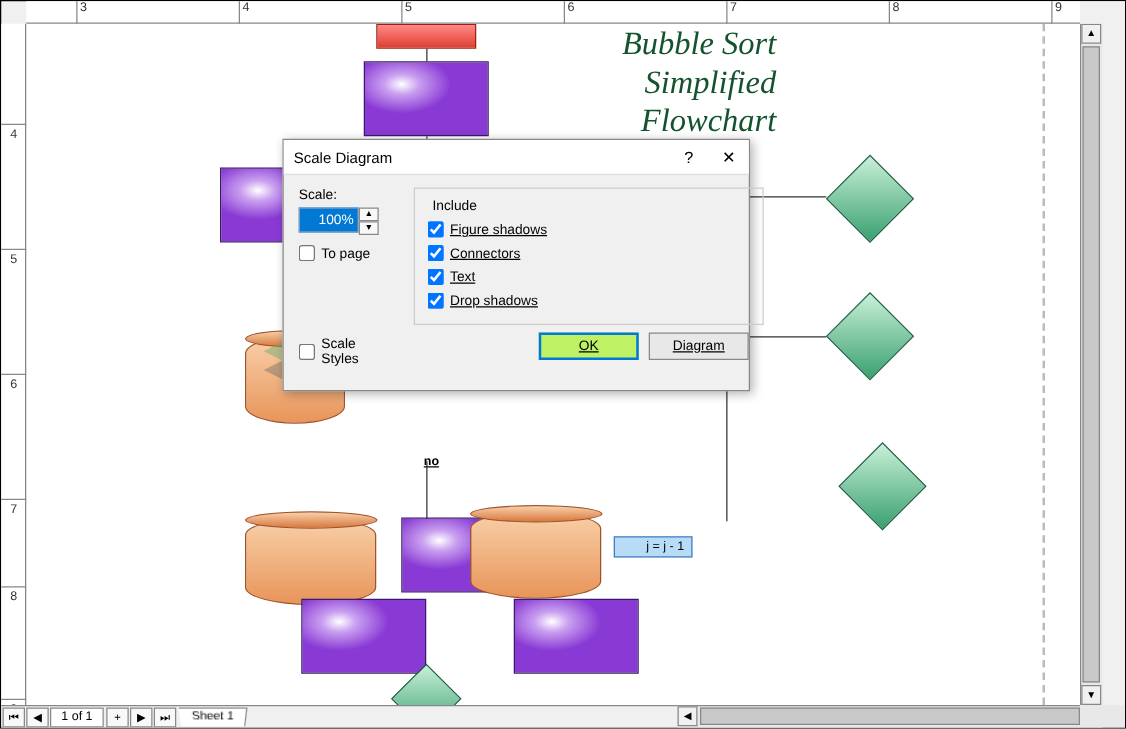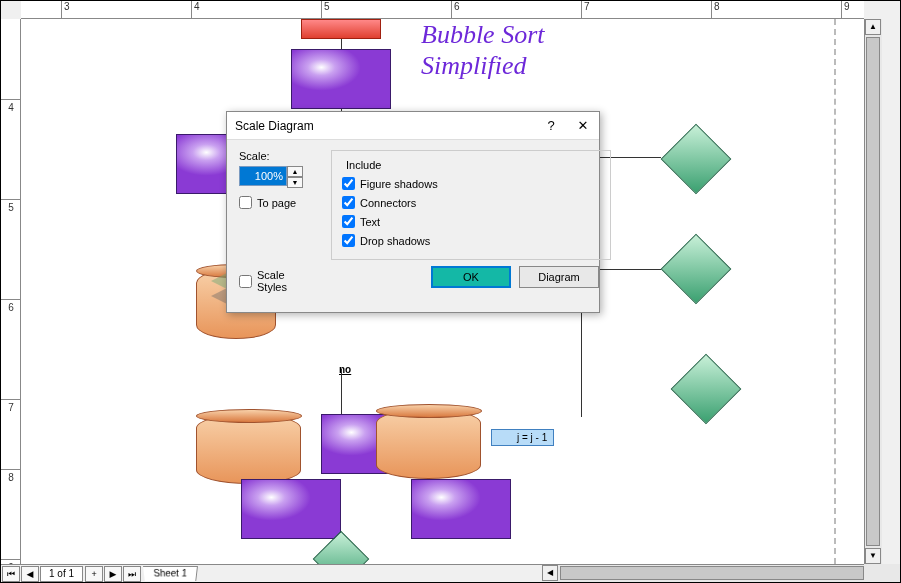--- a/index.html
+++ b/index.html
@@ -17,48 +17,48 @@
 .canvas-wrap { position: absolute; top: 18px; left: 20px; right: 36px; bottom: 18px; background: #fff; overflow: hidden; }
 .canvas { position: relative; width: 100%; height: 100%; }
 
 
 .proc { position: absolute; border: 1.5px solid #3a1a6a; background: radial-gradient(ellipse 40% 40% at 30% 30%, #fff 0%, #c9a0f0 35%, #8a3ad4 100%); }
 .cyl { position: absolute; border: 1.5px solid #a0522d; background: linear-gradient(180deg, #f8d0a8 0%, #e8955a 100%); border-radius: 50% / 20%; }
 .cyl::before { content: ""; position: absolute; top: -6px; left: -1.5px; right: -1.5px; height: 12px; border: 1.5px solid #a0522d; border-radius: 50%; background: linear-gradient(180deg, #f8d0a8, #d97a40); }
 .diamond { position: absolute; background: linear-gradient(135deg, #c8f0d8 0%, #3aa070 100%); border: 1.5px solid #1a6040; transform: rotate(45deg); }
 .label-box { position: absolute; background: #b8dcf8; border: 1px solid #4080c0; font-size: 10px; padding: 2px 6px; }
 .conn { position: absolute; border-right: 1px solid #333; }
-.title { position: absolute; font-family: "Times New Roman", serif; font-style: italic; font-size: 26px; color: #6d28d9; text-align: left; line-height: 1.2; }
+.title { position: absolute; font-family: "Times New Roman", serif; font-style: italic; font-size: 26px; color: #14532d; text-align: right; line-height: 1.2; }
 .no-label { position: absolute; font-size: 10px; font-weight: bold; }
 
 
 .watermark { position: absolute; top: 260px; left: 200px; right: 60px; font-size: 29px; font-weight: bold; letter-spacing: 4px; color: rgba(100,100,100,0.5); display: flex; align-items: center; z-index: 50; pointer-events: none;}
 .watermark .semi { color: rgba(80,160,80,0.6); }
 .watermark svg { margin-right: 10px; }
 
 
 .dialog { position: absolute; top: 110px; left: 225px; width: 374px; background: #f0f0f0; border: 1px solid #888; box-shadow: 2px 2px 8px rgba(0,0,0,0.3); z-index: 100; }
 .dlg-title { height: 28px; background: #fff; border-bottom: 1px solid #ddd; display: flex; align-items: center; padding-left: 8px; font-size: 12px; }
 .dlg-title span { flex: 1; }
 .dlg-btn { width: 32px; height: 28px; text-align: center; line-height: 28px; font-size: 13px; cursor: pointer; }
 .dlg-body { padding: 10px 12px 12px 12px; display: flex; gap: 28px; }
 .dlg-left { width: 90px; }
-.dlg-right { flex: 1; }
+.dlg-right { flex: 1; text-decoration: underline; }
 .fld-label { font-size: 11px; margin-bottom: 4px; display: block; }
 .spin { display: flex; margin-bottom: 10px; }
 .spin input { width: 48px; height: 20px; font-size: 11px; border: 1px solid #7a9ac0; background: #0078d4; color: #fff; padding: 0 3px; text-align: right; }
 .spin .updown { width: 16px; height: 20px; display: flex; flex-direction: column; }
 .spin .updown div { flex: 1; border: 1px solid #888; background: #f8f8f8; font-size: 7px; text-align: center; line-height: 9px; cursor: pointer;}
 .chk { display: flex; align-items: center; margin-bottom: 6px; font-size: 11px; }
 .chk input { margin-right: 5px; width: 13px; height: 13px; }
 .fieldset { border: 1px solid #ccc; padding: 8px 10px 6px 10px; }
 .fieldset-label { font-size: 11px; margin-top: -14px; margin-bottom: 6px; background: #f0f0f0; display: inline-block; padding: 0 4px; }
 .dlg-buttons { display: flex; gap: 8px; padding: 6px 12px 12px 0; justify-content: flex-end; margin-left: 100px;}
 .dlg-buttons button { width: 80px; height: 22px; font-size: 11px; border: 1px solid #888; background: #e8e8e8; cursor: pointer; }
-.dlg-buttons button.primary { border: 2px solid #0078d4; background: #14b8a6; }
+.dlg-buttons button.primary { border: 2px solid #0078d4; background: #bef264; }
 
 
 .statusbar { position: absolute; bottom: 0; left: 0; right: 36px; height: 18px; background: #f0f0f0; border-top: 1px solid #888; display: flex; align-items: center; font-size: 10px; z-index: 10;}
 .navbtn { width: 18px; height: 16px; border: 1px solid #888; background: #f8f8f8; text-align: center; line-height: 14px; font-size: 9px; margin-left: 1px; cursor: pointer;}
 .pageinfo { padding: 0 8px; border: 1px solid #888; height: 16px; line-height: 14px; background: #fff; margin: 0 1px;}
 .sheettab { padding: 0 10px; border-top: 1px solid #888; border-right: 1px solid #888; height: 16px; line-height: 14px; background: #fff; margin-left: 2px; transform: perspective(20px) rotateX(-5deg); transform-origin: top;}
 
 
 .vscroll { position: absolute; top: 18px; right: 18px; width: 18px; bottom: 18px; background: #e8e8e8; border-left: 1px solid #888; z-index: 6;}
 .vscroll .btn { width: 16px; height: 16px; background: #f0f0f0; border: 1px solid #888; text-align: center; font-size: 8px; line-height: 14px; position: absolute; cursor: pointer;}
@@ -94,20 +94,21 @@
     <div class="tick" style="top:540px">9</div>
   </div>
 
   <div class="canvas-wrap">
     <div class="canvas">
       <div class="page-edge-right"></div>
 
       <div class="title" style="top:0; left:400px; width:200px;">
         <span>Bubble Sort</span><br>
         <span>Simplified</span><br>
+        <span>Flowchart</span>
       </div>
 
       <div class="proc" style="top:0; left:280px; width:80px; height:20px; background:linear-gradient(#f88,#e04030); border-color:#a02010;"></div>
       <div class="conn" style="top:20px; left:320px; height:10px;"></div>
       <div class="proc" style="top:30px; left:270px; width:100px; height:60px;"></div>
       <div class="conn" style="top:90px; left:320px; height:25px;"></div>
       <div class="proc" style="top:115px; left:155px; width:100px; height:60px;"></div>
 
       <div class="diamond" style="top:115px; left:650px; width:50px; height:50px;"></div>
       <div class="diamond" style="top:225px; left:650px; width:50px; height:50px;"></div>

